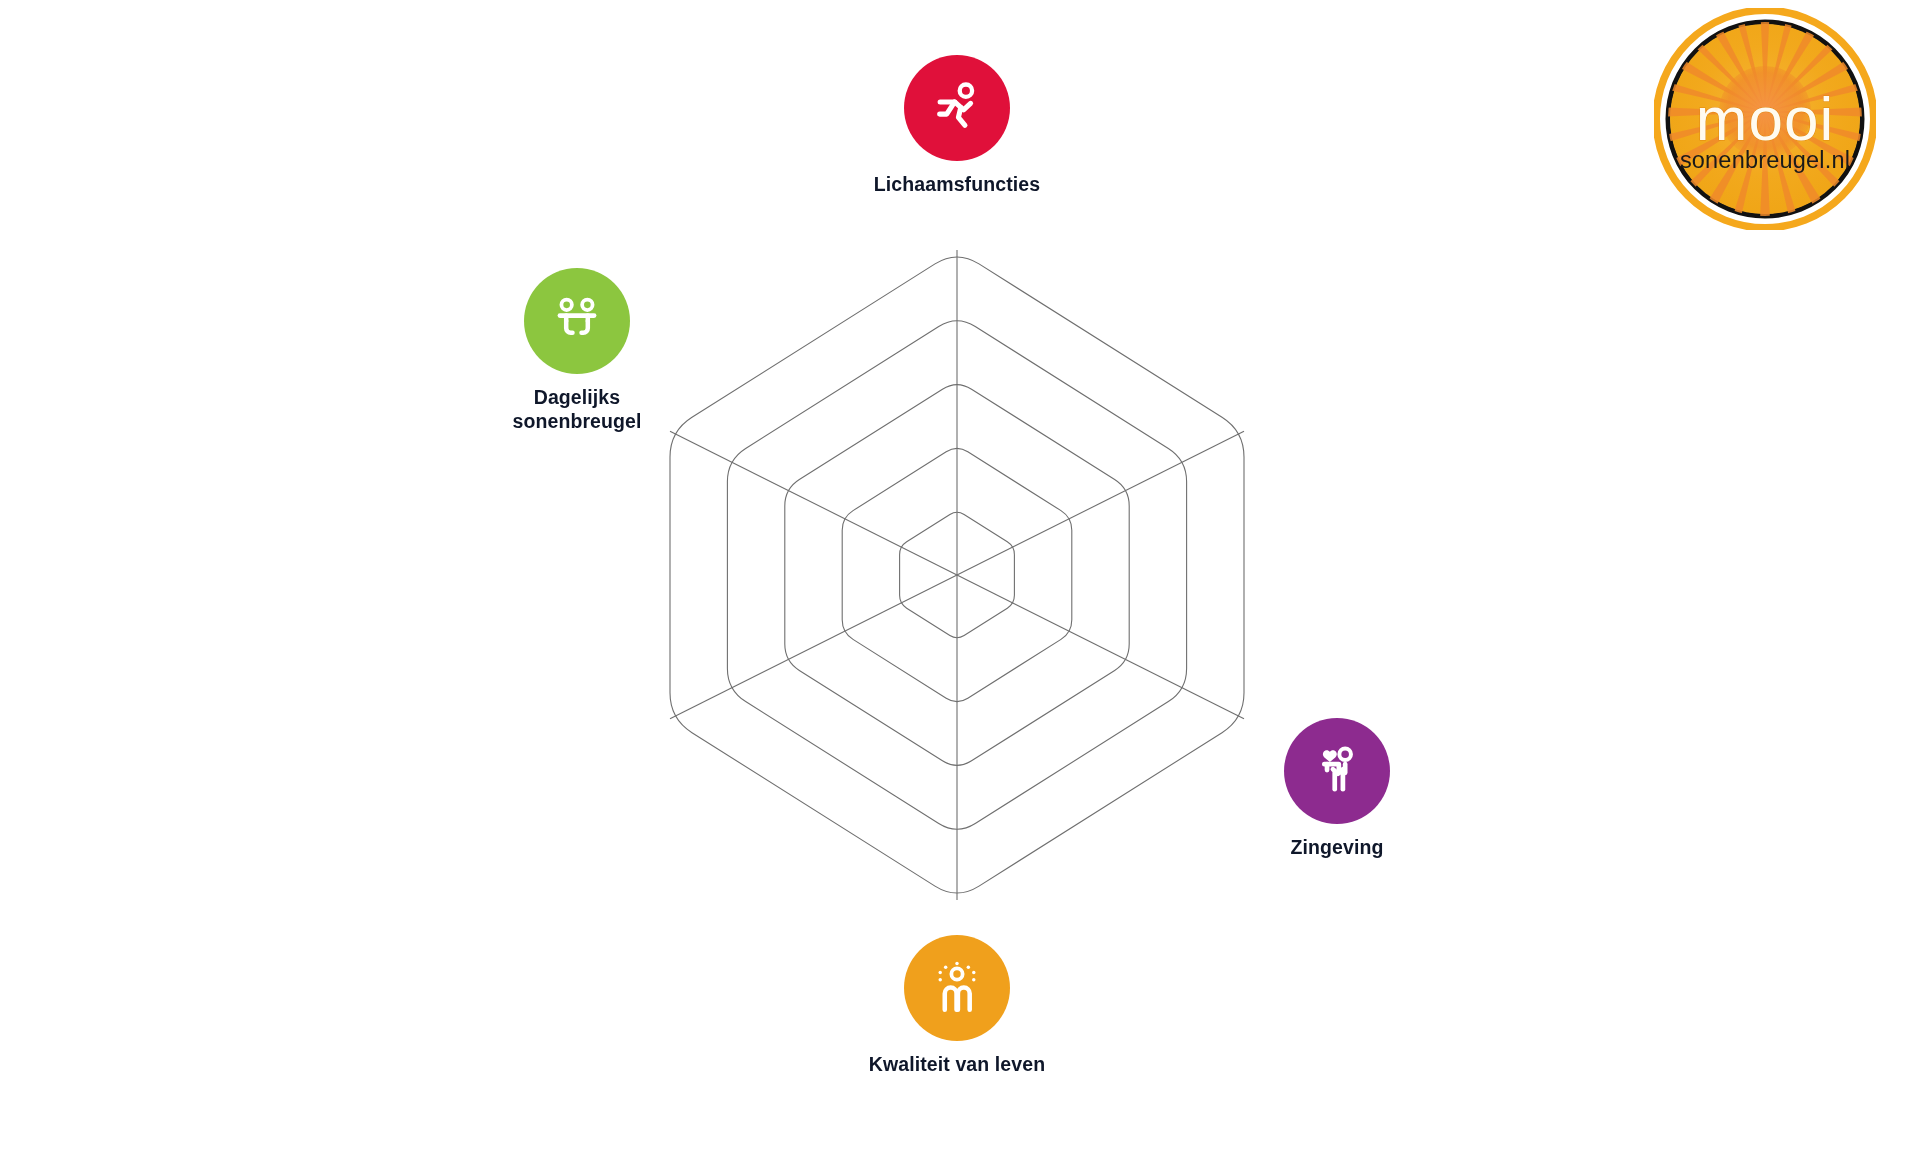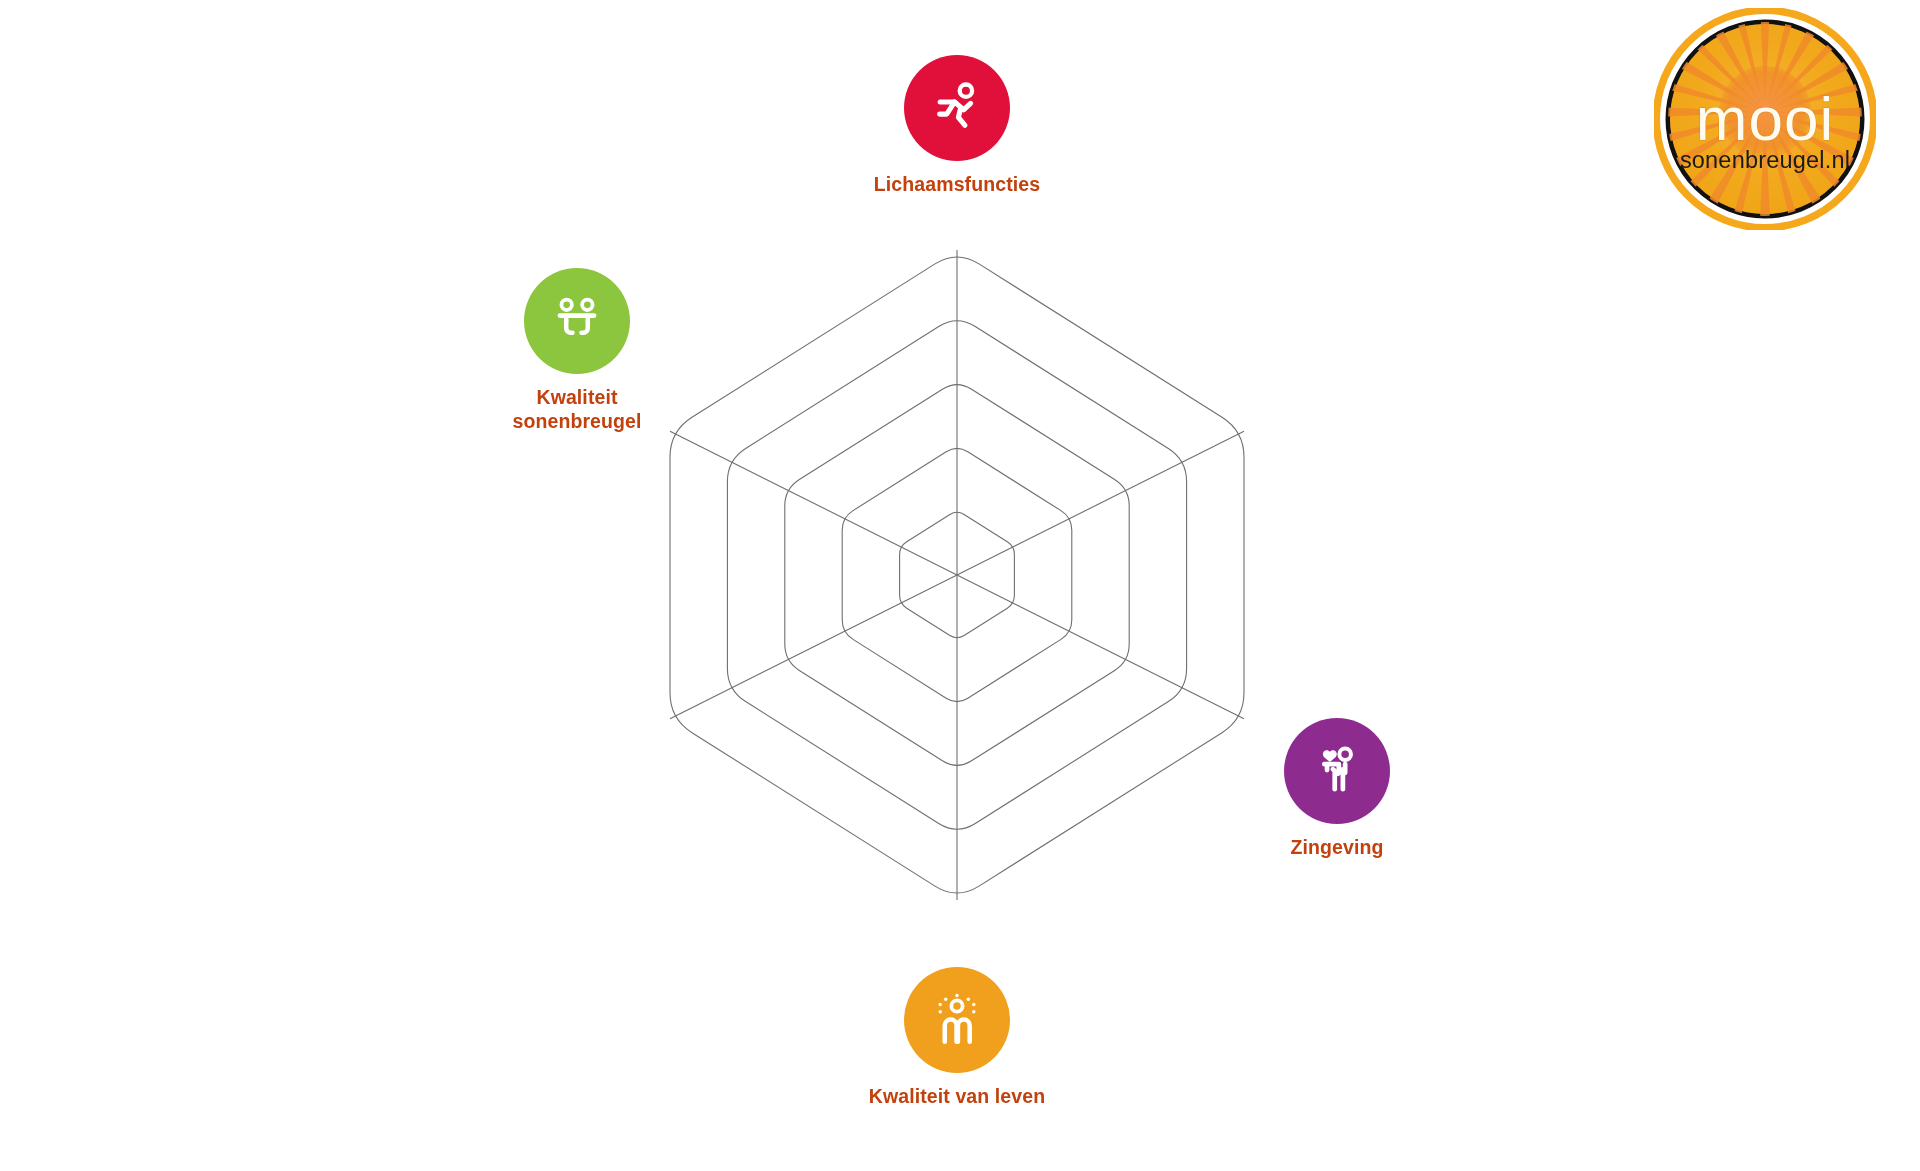--- a/index.html
+++ b/index.html
@@ -28,31 +28,31 @@
   .node .bubble{
     width:106px;height:106px;border-radius:50%;
     display:flex;align-items:center;justify-content:center;
     box-shadow:0 0 0 0 rgba(0,0,0,0);
   }
   .node .bubble svg{display:block;}
   .node .caption{
     margin-top:12px;
     font-size:19.5px;
     font-weight:bold;
-    color:#c2410c;
+    color:#0f172a;
     text-align:center;
     line-height:1.22;
     letter-spacing:.1px;
   }
 
   
   #node-lichaamsfuncties{left:957px;top:55px;}
   #node-mentaal{left:1337px;top:268px;}
   #node-zingeving{left:1337px;top:718px;}
-  #node-kwaliteit{left:957px;top:967px;}
+  #node-kwaliteit{left:957px;top:935px;}
   #node-meedoen{left:577px;top:718px;}
   #node-dagelijks{left:577px;top:268px;}
 
   
   #logo{
     position:absolute;
     left:1654px;top:8px;
     width:222px;height:222px;
   }
   #logo svg{display:block;}
@@ -144,21 +144,21 @@
           <circle cx="43.5" cy="12" r="5.8" fill="none" stroke="#fff" stroke-width="4.2"></circle>
           <path d="M13 24 H51" fill="none" stroke="#fff" stroke-width="5.2" stroke-linecap="round"></path>
           <path d="M20 30 V38 a5 5 0 0 0 5 5 H27" fill="none" stroke="#fff" stroke-width="5" stroke-linecap="round" stroke-linejoin="round"></path>
           <path d="M44 30 V38 a5 5 0 0 1 -5 5 H37" fill="none" stroke="#fff" stroke-width="5" stroke-linecap="round" stroke-linejoin="round"></path>
           <path d="M20 24 V30" fill="none" stroke="#fff" stroke-width="5" stroke-linecap="round"></path>
           <path d="M44 24 V30" fill="none" stroke="#fff" stroke-width="5" stroke-linecap="round"></path>
         </svg>
       </span>
     </div>
     <div class="caption">
-      <div>Kwaliteit</div>
+      <div>Dagelijks</div>
       <div>sonenbreugel</div>
     </div>
   </div>
 
   <div id="logo">
     <svg viewBox="0 0 222 222" xmlns="http://www.w3.org/2000/svg">
       <defs>
         <radialGradient id="discGrad" cx="50%" cy="46%" r="62%">
           <stop offset="0%" stop-color="#F6B63A"></stop>
           <stop offset="55%" stop-color="#F2A91D"></stop>

